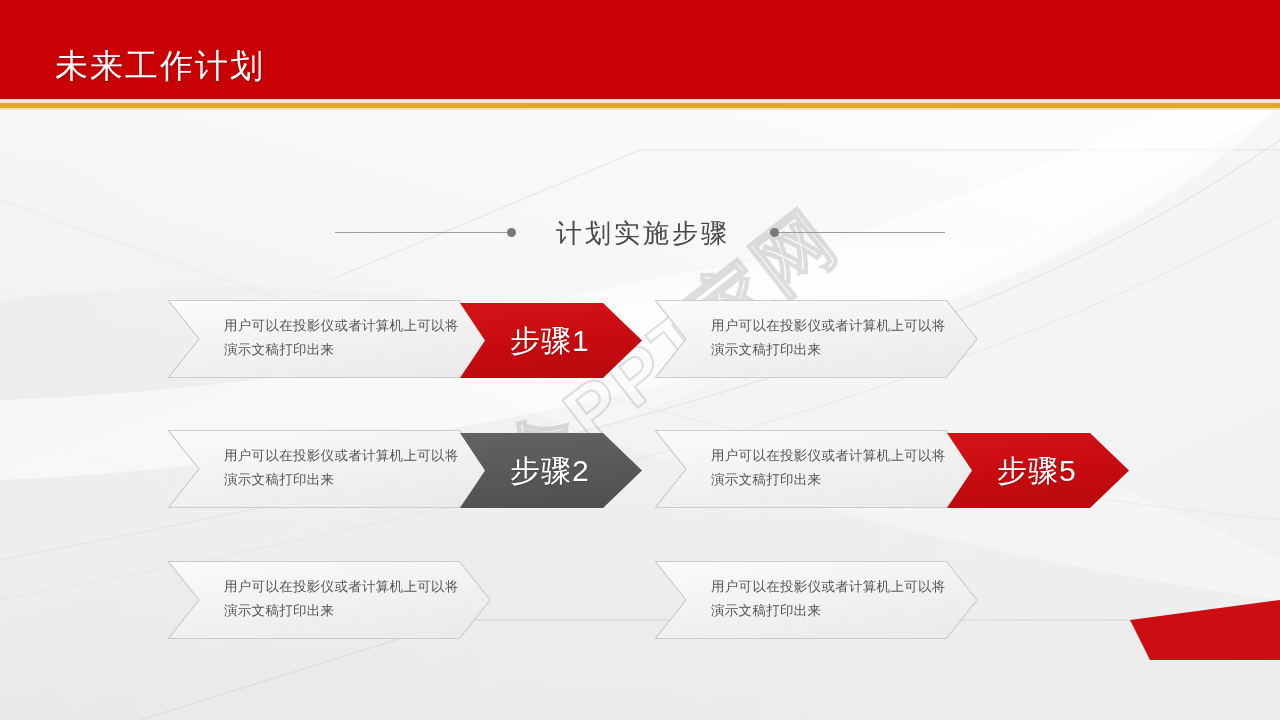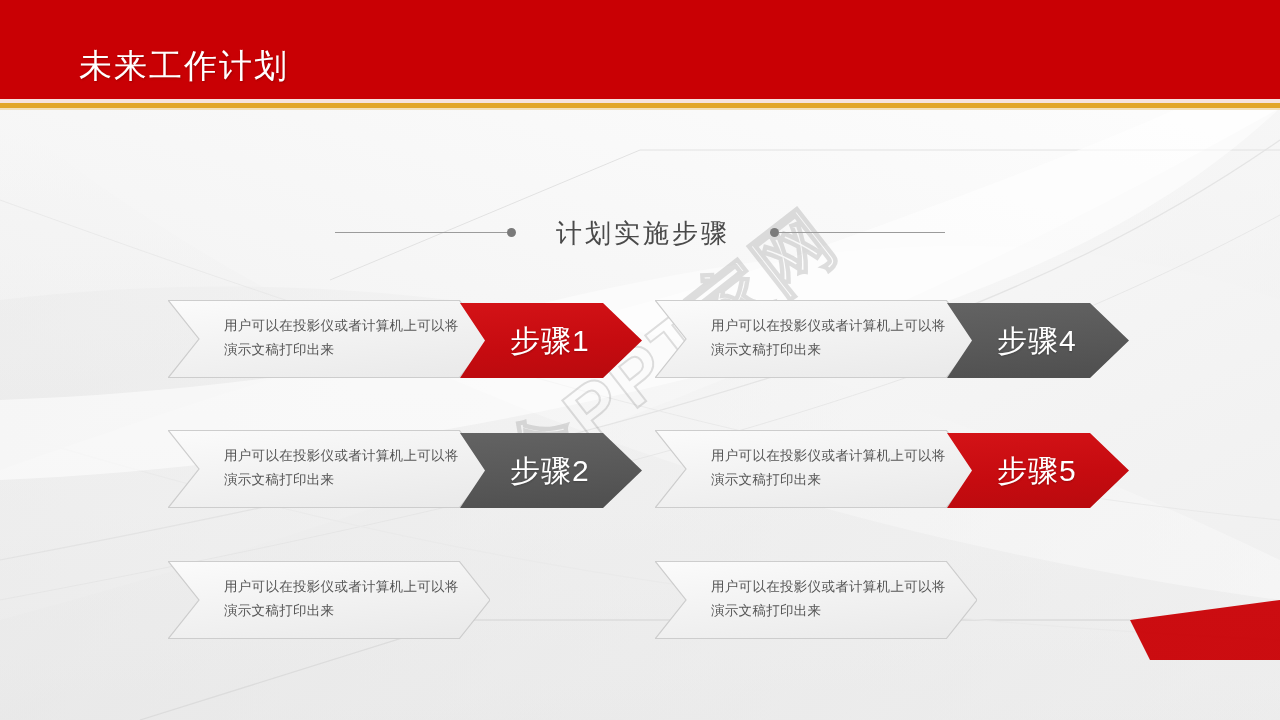--- a/index.html
+++ b/index.html
@@ -25,21 +25,21 @@
   }
   #header-gold {
     position:absolute; left:0; top:103px; width:1280px; height:5px;
     background:#E2A62A; z-index:5;
   }
   #header-gold-shade {
     position:absolute; left:0; top:108px; width:1280px; height:2px;
     background:#F3E0BC; z-index:5;
   }
   #page-title {
-    position:absolute; left:79px; top:46px; z-index:6;
+    position:absolute; left:55px; top:46px; z-index:6;
     color:#ffffff; font-size:33px; line-height:40px;
     letter-spacing:2px; font-weight:400;
     text-shadow:1px 1px 2px rgba(80,0,0,.35);
   }
 
   
   #section-head {
     position:absolute; left:0; top:205px; width:1280px; height:55px;
     z-index:6; display:flex; align-items:center; justify-content:center;
   }
@@ -178,23 +178,20 @@
       </div>
     </div>
     <div class="step-pair col-right">
       <div class="desc-chevron"></div>
       <div class="desc-chevron-edge">
         <svg width="322" height="78" viewBox="0 0 322 78">
           <polygon points="0,0 291,0 322,39 291,78 0,78 31,39" fill="none" stroke="#cccccc" stroke-width="1.2"></polygon>
         </svg>
       </div>
       <div class="desc-text">用户可以在投影仪或者计算机上可以将演示文稿打印出来</div>
-      <div class="tag-chevron gray">
-        <span class="tag-label">步骤4</span>
-      </div>
     </div>
   </div>
 
   <div class="step-row" style="top:430px;">
     <div class="step-pair col-left">
       <div class="desc-chevron"></div>
       <div class="desc-chevron-edge">
         <svg width="322" height="78" viewBox="0 0 322 78">
           <polygon points="0,0 291,0 322,39 291,78 0,78 31,39" fill="none" stroke="#cccccc" stroke-width="1.2"></polygon>
         </svg>

